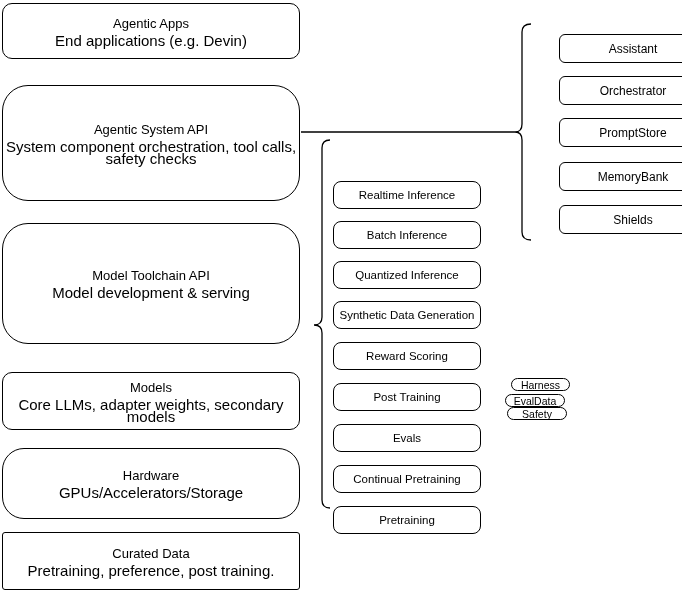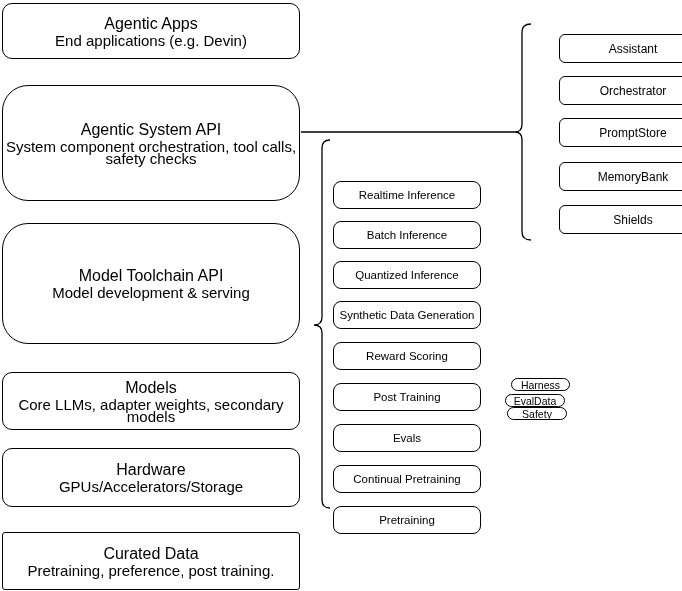--- a/index.html
+++ b/index.html
@@ -16,21 +16,21 @@
     box-sizing:border-box;
     background:#ffffff;
     border:1.3px solid #000;
     display:flex;
     flex-direction:column;
     align-items:center;
     justify-content:center;
     text-align:center;
   }
   .lbox{left:2px;width:298px;gap:4px;}
-  .btitle{font-size:16px;line-height:15px;}
+  .btitle{font-size:13px;line-height:15px;}
   .bsub{font-size:15px;line-height:12px;}
   .mbox{
     left:333px;width:148px;height:28px;
     border-radius:8px;
     font-size:11.5px;line-height:13px;margin-top:36px;
   }
   .rbox{
     left:559px;width:148px;height:29px;
     border-radius:6px;
     font-size:12px;line-height:14px;
@@ -74,21 +74,21 @@
     <div class="bsub">System component orchestration, tool calls, safety checks</div>
   </div>
   <div class="box lbox" style="top:223px;height:121px;border-radius:26px">
     <div class="btitle">Model Toolchain API</div>
     <div class="bsub">Model development &amp; serving</div>
   </div>
   <div class="box lbox" style="top:372px;height:58px;border-radius:10px">
     <div class="btitle">Models</div>
     <div class="bsub">Core LLMs, adapter weights, secondary models</div>
   </div>
-  <div class="box lbox" style="top:448px;height:59px;border-radius:10px">
+  <div class="box lbox" style="top:448px;height:71px;border-radius:22px">
     <div class="btitle">Hardware</div>
     <div class="bsub">GPUs/Accelerators/Storage</div>
   </div>
   <div class="box lbox" style="top:532px;height:58px;border-radius:3px">
     <div class="btitle">Curated Data</div>
     <div class="bsub">Pretraining, preference, post training.</div>
   </div>
 
   <div class="box mbox" style="top:145px">
     <span>Realtime Inference</span>

